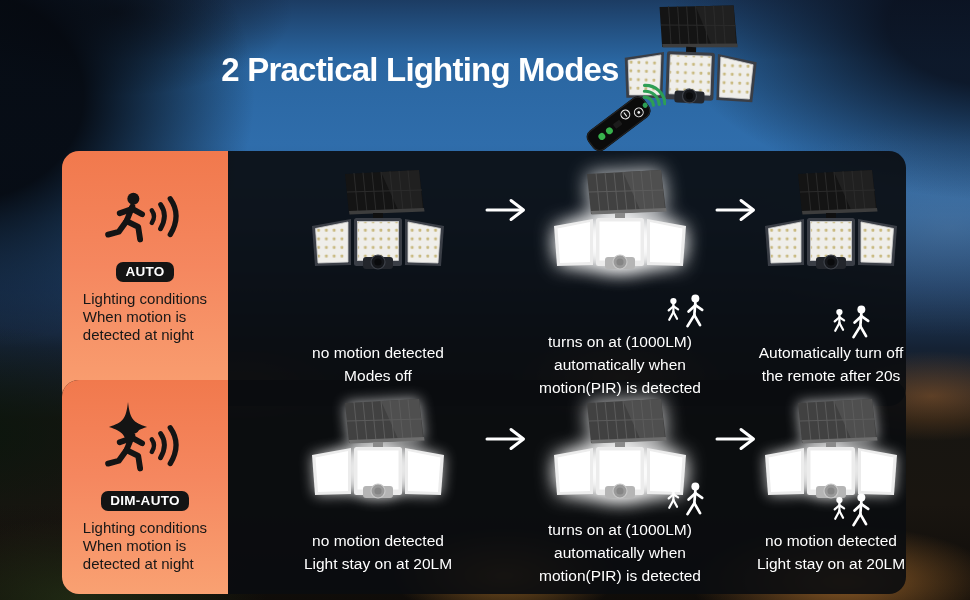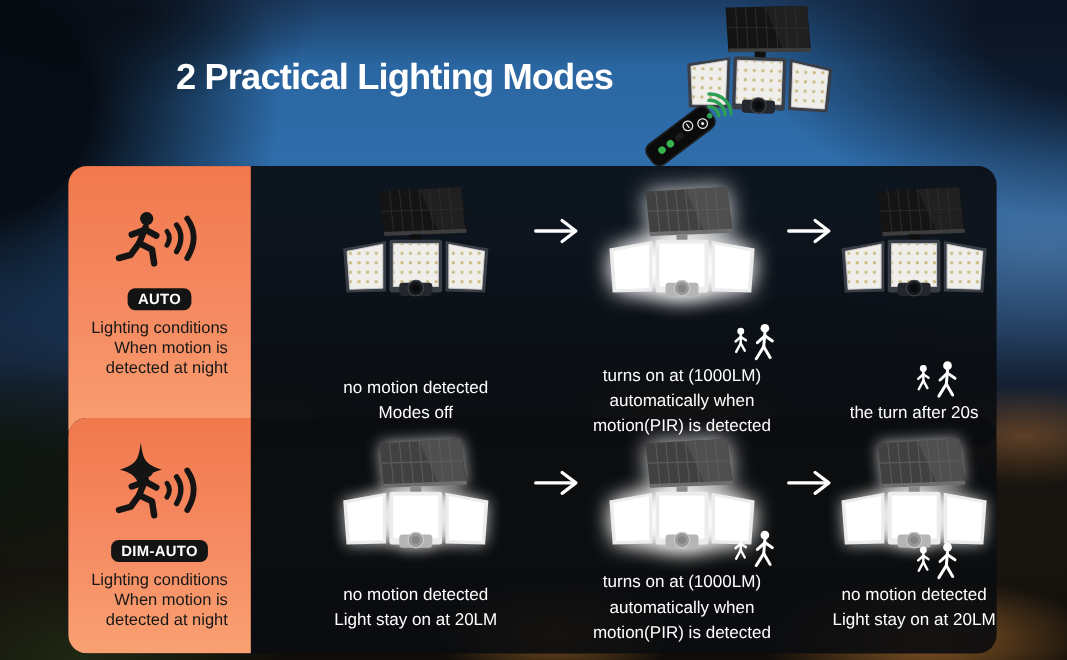--- a/index.html
+++ b/index.html
@@ -13,42 +13,42 @@
       radial-gradient(26% 20% at 12% 2%, rgba(10,14,22,.8), rgba(10,14,22,0) 70%),
       radial-gradient(16% 11% at 52% 96%, rgba(235,155,55,.5), rgba(235,155,55,0) 72%),
       radial-gradient(22% 13% at 87% 97%, rgba(235,150,60,.55), rgba(235,150,60,0) 72%),
       radial-gradient(15% 10% at 64% 63%, rgba(205,130,45,.42), rgba(205,130,45,0) 75%),
       radial-gradient(17% 10% at 96% 66%, rgba(180,110,50,.45), rgba(180,110,50,0) 75%),
       radial-gradient(14% 9% at 25% 64%, rgba(140,85,35,.35), rgba(140,85,35,0) 75%),
       radial-gradient(26% 18% at 8% 100%, rgba(45,65,28,.55), rgba(45,65,28,0) 75%),
       radial-gradient(30% 24% at -4% 72%, rgba(8,22,12,.8), rgba(8,22,12,0) 75%),
       linear-gradient(180deg, #1c3c63 0%, #2a66a1 10%, #2f6dab 24%, #2b5f95 36%, #1e3d63 48%, #152234 58%, #171511 70%, #191510 84%, #0f0c09 100%);
   }
-  .hdr{position:absolute;left:160px;top:52px;width:520px;color:#ffffff;}
+  .hdr{position:absolute;left:160px;top:52px;width:520px;text-align:center;color:#ffffff;}
   .hdr h1{margin:0;font-size:33px;line-height:36px;letter-spacing:-0.8px;font-weight:bold;}
   .hdr p{margin:6px 0 0;font-size:17px;letter-spacing:.2px;}
 
   .hero-lamp{position:absolute;left:620px;top:0px;width:142px;transform:rotate(2deg);}
   .hero-lamp svg{display:block;width:100%;height:auto;}
   .remote{position:absolute;left:572px;top:80px;width:104px;height:74px;}
   .wifi-icon{position:absolute;left:628px;top:80px;width:38px;height:38px;}
 
   .panel{position:absolute;left:62px;width:844px;border-radius:17px;overflow:hidden;
          display:flex;background:rgba(10,12,16,0.9);}
   #panel-auto{top:151px;height:255px;}
   #panel-dim{top:380px;height:214px;}
 
   .mode-col{flex:0 0 166px;background:linear-gradient(180deg,#f1794d 0%,#f5875f 45%,#f9a172 100%);
             display:flex;flex-direction:column;align-items:center;padding-top:38px;color:#171717;}
   .mode-icon{position:relative;width:88px;height:66px;}
   .mode-icon > svg{width:100%;height:100%;display:block;}
   .sparkle{position:absolute;left:-17px;top:-16px;width:25px;height:27px;}
   .badge{margin-top:7px;background:#141414;color:#ffffff;font-weight:bold;font-size:13.5px;
          padding:2px 9px 3px;border-radius:7px;letter-spacing:.3px;}
-  .mode-desc{margin-top:8px;font-size:15px;line-height:18px;font-weight:500;text-align:right;}
+  .mode-desc{margin-top:8px;font-size:15px;line-height:18px;font-weight:500;text-align:left;}
   .mode-desc span{display:block;}
 
   .steps{flex:1;display:flex;margin-left:44px;}
   .step{display:flex;flex-direction:column;align-items:center;position:relative;}
   .s1{flex:0 0 212px;}.s2{flex:0 0 188px;}.s3{flex:1;}
   .arrowbox{flex:0 0 36px;display:flex;justify-content:center;}
   .arrowbox svg{width:42px;height:26px;margin-top:46px;}
 
   .lamp{position:relative;width:142px;margin-top:15px;flex:none;}
   .lamp svg{position:relative;width:100%;height:auto;display:block;z-index:1;}
@@ -270,21 +270,22 @@
       <div class="step s3">
         <div class="lamp off">
           <svg viewBox="0 0 142 104">
               <use href="#lamp-off"></use>
             </svg>
         </div>
         <div class="caption">
           <svg class="persons" viewBox="0 0 44 36">
               <use href="#persons"></use>
             </svg>
-          <span>the turn after 20s</span>
+          <span>Automatically turn off</span>
+          <span>the remote after 20s</span>
         </div>
       </div>
     </div>
   </section>
 
   <section class="panel" id="panel-dim">
     <div class="mode-col">
       <div class="mode-icon">
         <svg class="sparkle" viewBox="0 0 24 26">
             <use href="#sparkle-sym"></use>

